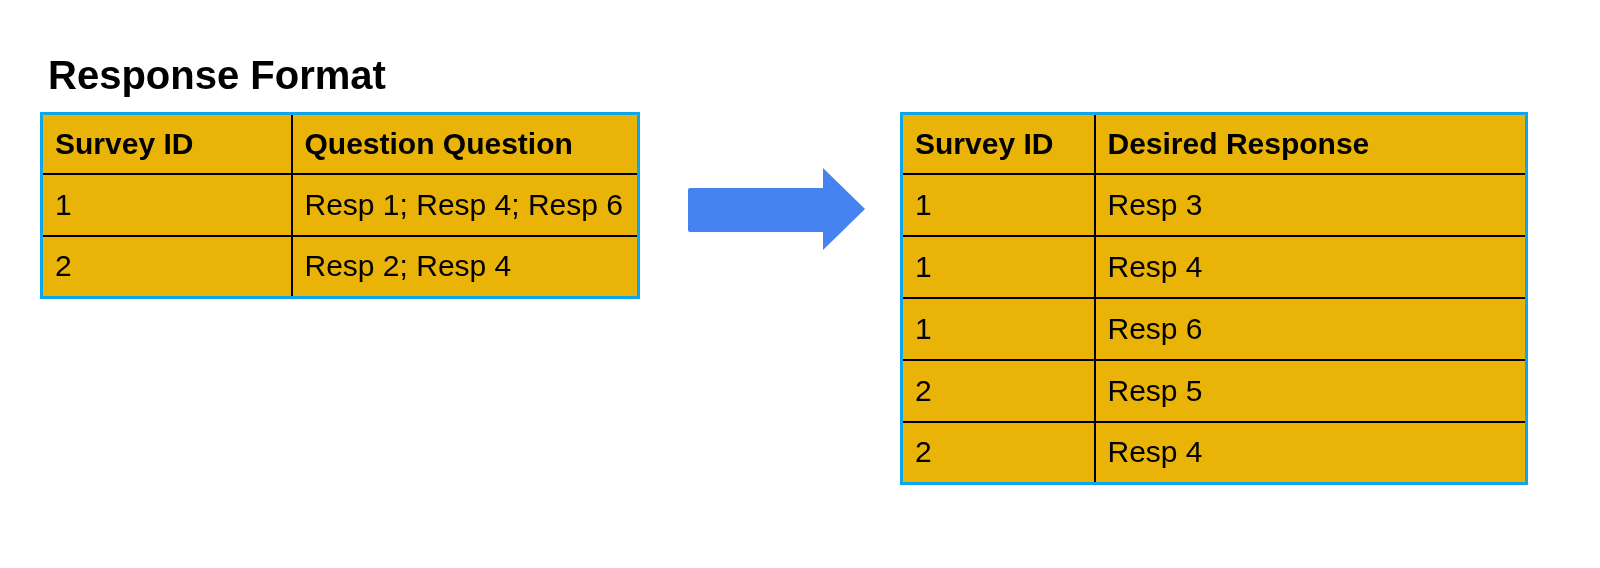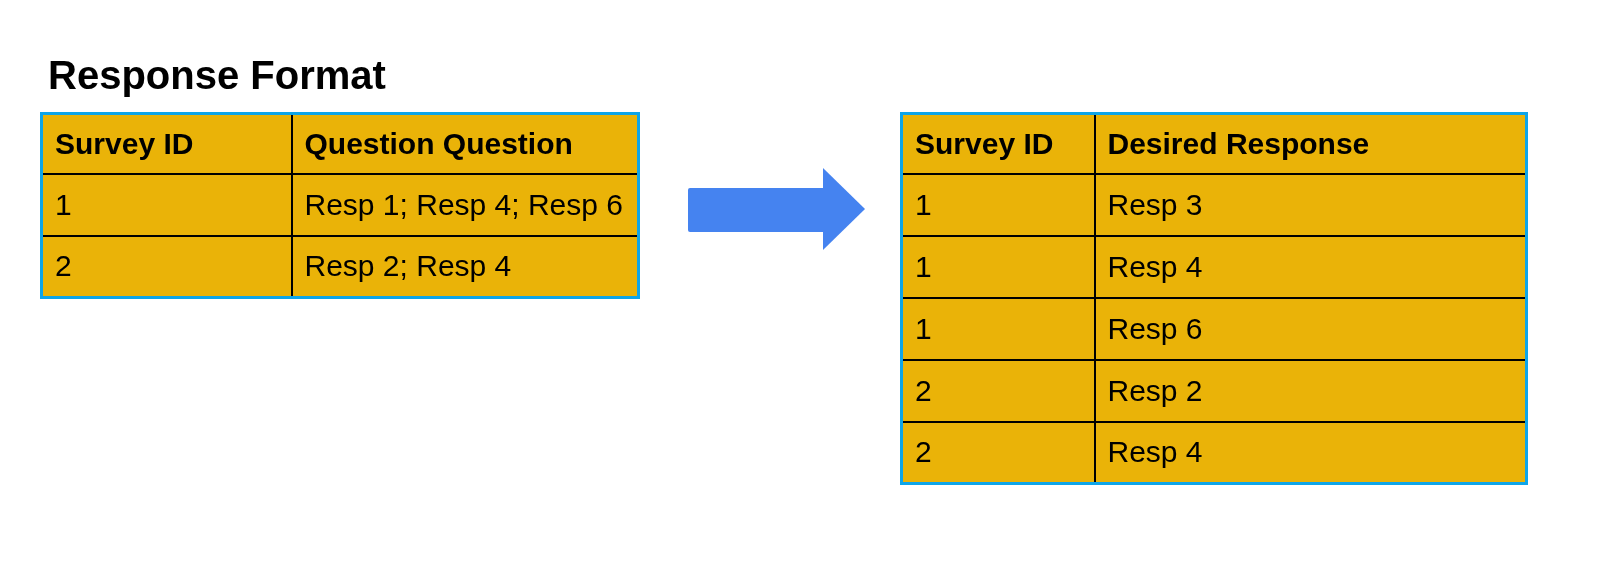--- a/index.html
+++ b/index.html
@@ -122,21 +122,21 @@
       <tr>
         <td>1</td>
         <td>Resp 4</td>
       </tr>
       <tr>
         <td>1</td>
         <td>Resp 6</td>
       </tr>
       <tr>
         <td>2</td>
-        <td>Resp 2</td>
+        <td>Resp 5</td>
       </tr>
       <tr>
         <td>2</td>
         <td>Resp 4</td>
       </tr>
     </tbody>
   </table>
 
 </div>
 

